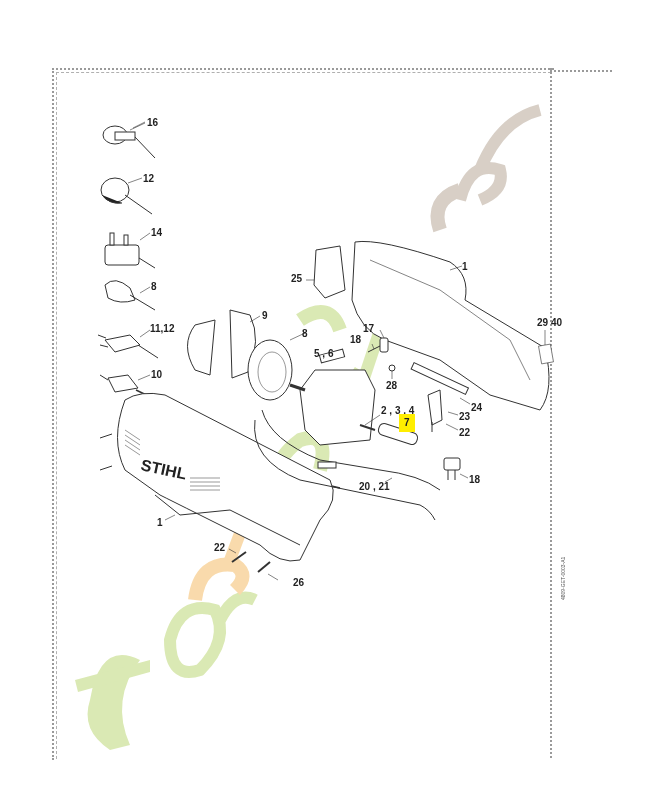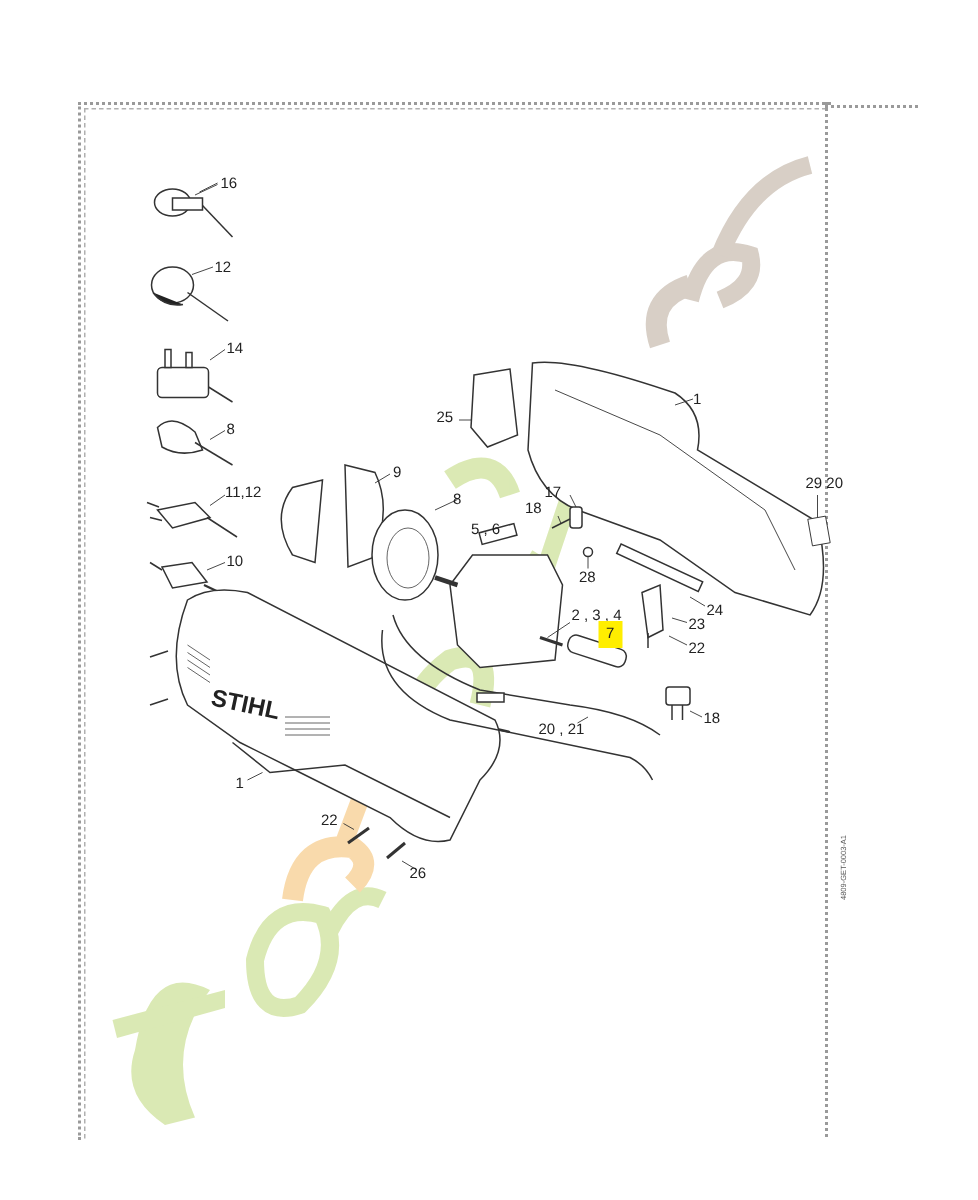--- a/index.html
+++ b/index.html
@@ -7,21 +7,21 @@
          font-family:"Liberation Sans", sans-serif; }
   .frame-outer { position:absolute; left:52px; top:68px; width:500px; height:690px;
          border-left:2px dotted #9a9a9a; border-top:2px dotted #9a9a9a; }
   .frame-inner { position:absolute; left:56px; top:72px; width:494px; height:686px;
          border-left:1px dashed #b0b0b0; border-top:1px dashed #b0b0b0; }
   .frame-right { position:absolute; left:550px; top:68px; height:690px;
          border-left:2px dotted #9a9a9a; }
   .frame-right-top { position:absolute; left:550px; top:70px; width:62px;
          border-top:2px dotted #9a9a9a; }
   svg#diagram { position:absolute; left:0; top:0; }
-  .callout { position:absolute; font-size:10px; font-weight:normal; color:#222;
+  .callout { position:absolute; font-size:10px; font-weight:bold; color:#222;
          white-space:nowrap; line-height:1; }
   .callout.hl { background:#ffee00; padding:4px 5px; }
   .vref { position:absolute; left:560px; top:600px; font-size:5px; color:#555;
          transform:rotate(-90deg); transform-origin:left top; white-space:nowrap; }
 </style>
 </head>
 <body>
 
 <div class="frame-outer"></div>
 <div class="frame-inner"></div>
@@ -206,25 +206,25 @@
 <span class="callout" style="left:150px;top:324px">11,12</span>
 <span class="callout" style="left:151px;top:370px">10</span>
 <span class="callout" style="left:262px;top:311px">9</span>
 <span class="callout" style="left:302px;top:329px">8</span>
 <span class="callout" style="left:291px;top:274px">25</span>
 <span class="callout" style="left:462px;top:262px">1</span>
 <span class="callout" style="left:363px;top:324px">17</span>
 <span class="callout" style="left:350px;top:335px">18</span>
 <span class="callout" style="left:314px;top:349px">5 , 6</span>
 <span class="callout" style="left:386px;top:381px">28</span>
-<span class="callout" style="left:537px;top:318px">29 20</span>
+<span class="callout" style="left:537px;top:318px">29 40</span>
 <span class="callout" style="left:381px;top:406px">2 , 3 , 4</span>
 <span class="callout hl" style="left:399px;top:414px">7</span>
 <span class="callout" style="left:471px;top:403px">24</span>
 <span class="callout" style="left:459px;top:412px">23</span>
 <span class="callout" style="left:459px;top:428px">22</span>
 <span class="callout" style="left:469px;top:475px">18</span>
 <span class="callout" style="left:359px;top:482px">20 , 21</span>
 <span class="callout" style="left:157px;top:518px">1</span>
 <span class="callout" style="left:214px;top:543px">22</span>
-<span class="callout" style="left:273px;top:578px">26</span>
+<span class="callout" style="left:293px;top:578px">26</span>
 
 <span class="vref">4809-GET-0003-A1</span>
 
 </body></html>

